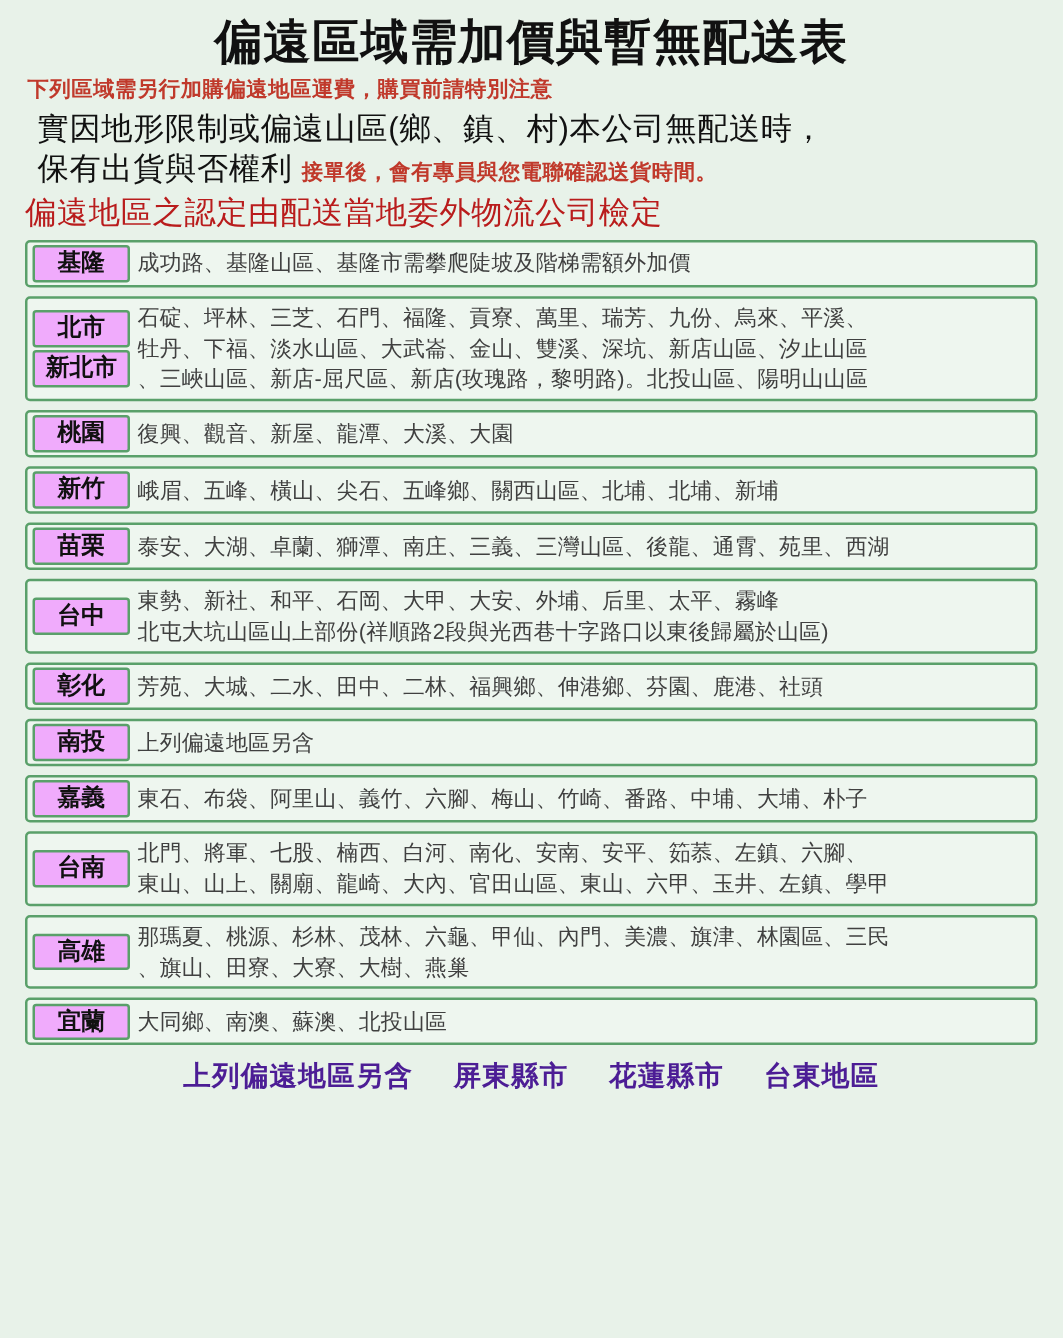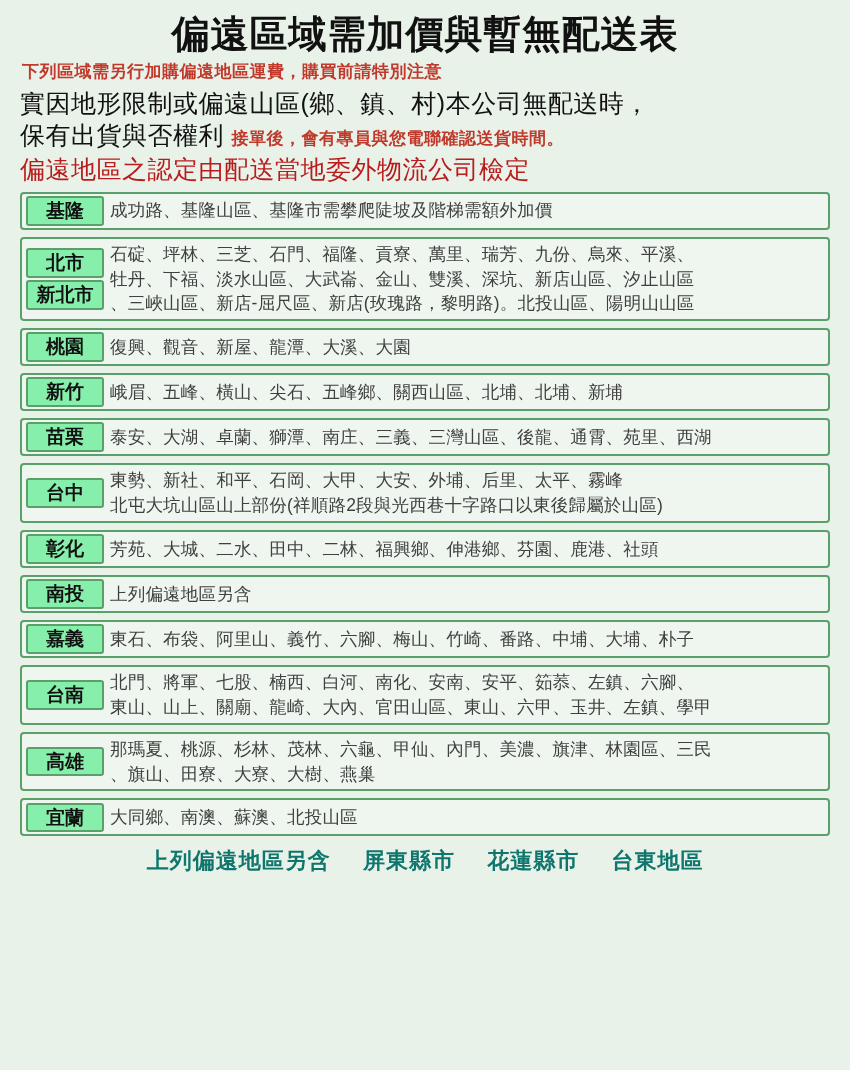--- a/index.html
+++ b/index.html
@@ -34,21 +34,21 @@
   .subtitle {
     font-size: 17px;
     font-weight: bold;
     color: #c0392b;
     margin: 4px 0 2px 8px;
     letter-spacing: 0.5px;
   }
   .lead {
     font-size: 25px;
     color: #111;
-    margin: 4px 0 0 6px;
+    margin: 4px 0 0 16px;
     line-height: 1.28;
     letter-spacing: 0.5px;
   }
   .lead .small-red {
     font-size: 17px;
     color: #c0392b;
     font-weight: bold;
   }
   .bluenote {
     font-size: 25px;
@@ -76,21 +76,21 @@
     font-size: 19px;
     font-weight: bold;
     color: #111;
     border-right: 0;
     padding: 2px 4px;
     box-sizing: border-box;
   }
   .row-label .lbl-box {
     border: 2px solid #5aa06a;
     border-radius: 3px;
-    background: #86efac;
+    background: #f0abfc;
     padding: 1px 8px;
     line-height: 1.25;
     text-align: center;
     min-width: 58px;
   }
   .row-label.stacked .lbl-box {
     margin: 1px 0;
   }
   .row-label.stacked {
     flex-direction: column;
@@ -107,21 +107,21 @@
     font-size: 17.5px;
     line-height: 1.42;
     color: #404040;
     letter-spacing: 0.2px;
     white-space: nowrap;
   }
   .footer {
     text-align: center;
     font-size: 22px;
     font-weight: bold;
-    color: #0f766e;
+    color: #4c1d95;
     margin-top: 10px;
     letter-spacing: 1px;
   }
   .footer .gap {
     display: inline-block;
     width: 18px;
   }
 </style>
 </head>
 <body>

